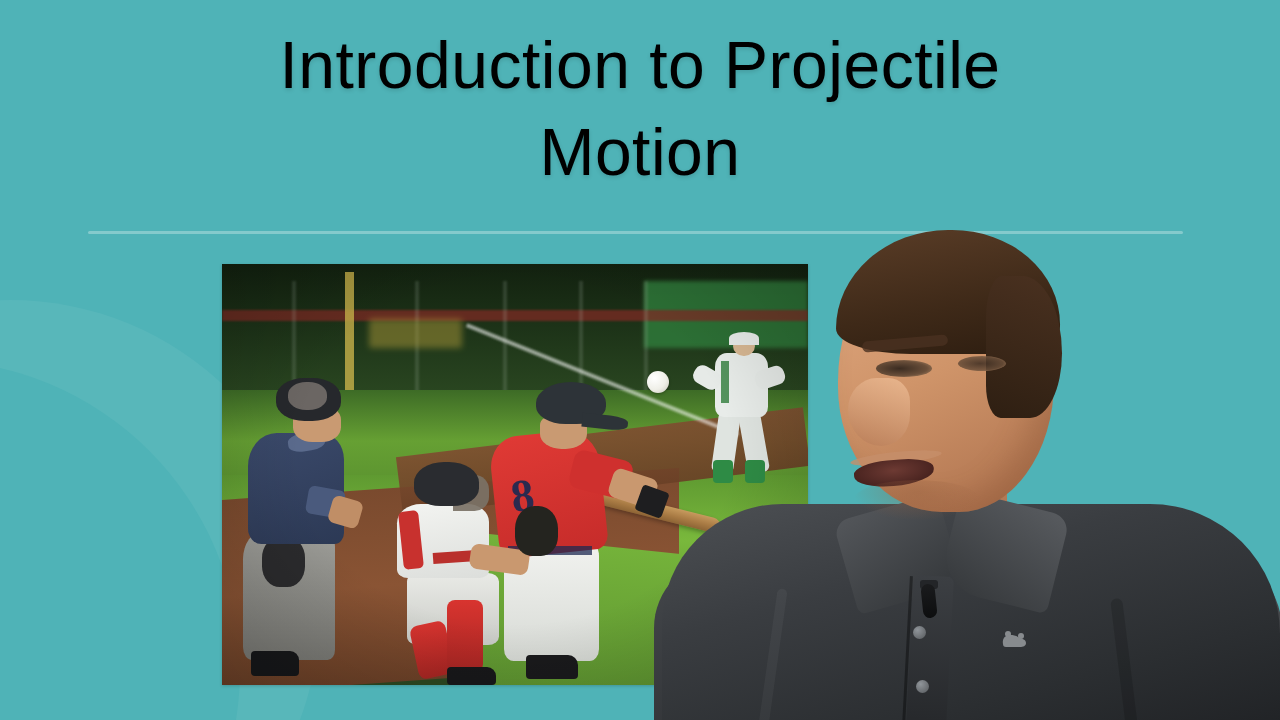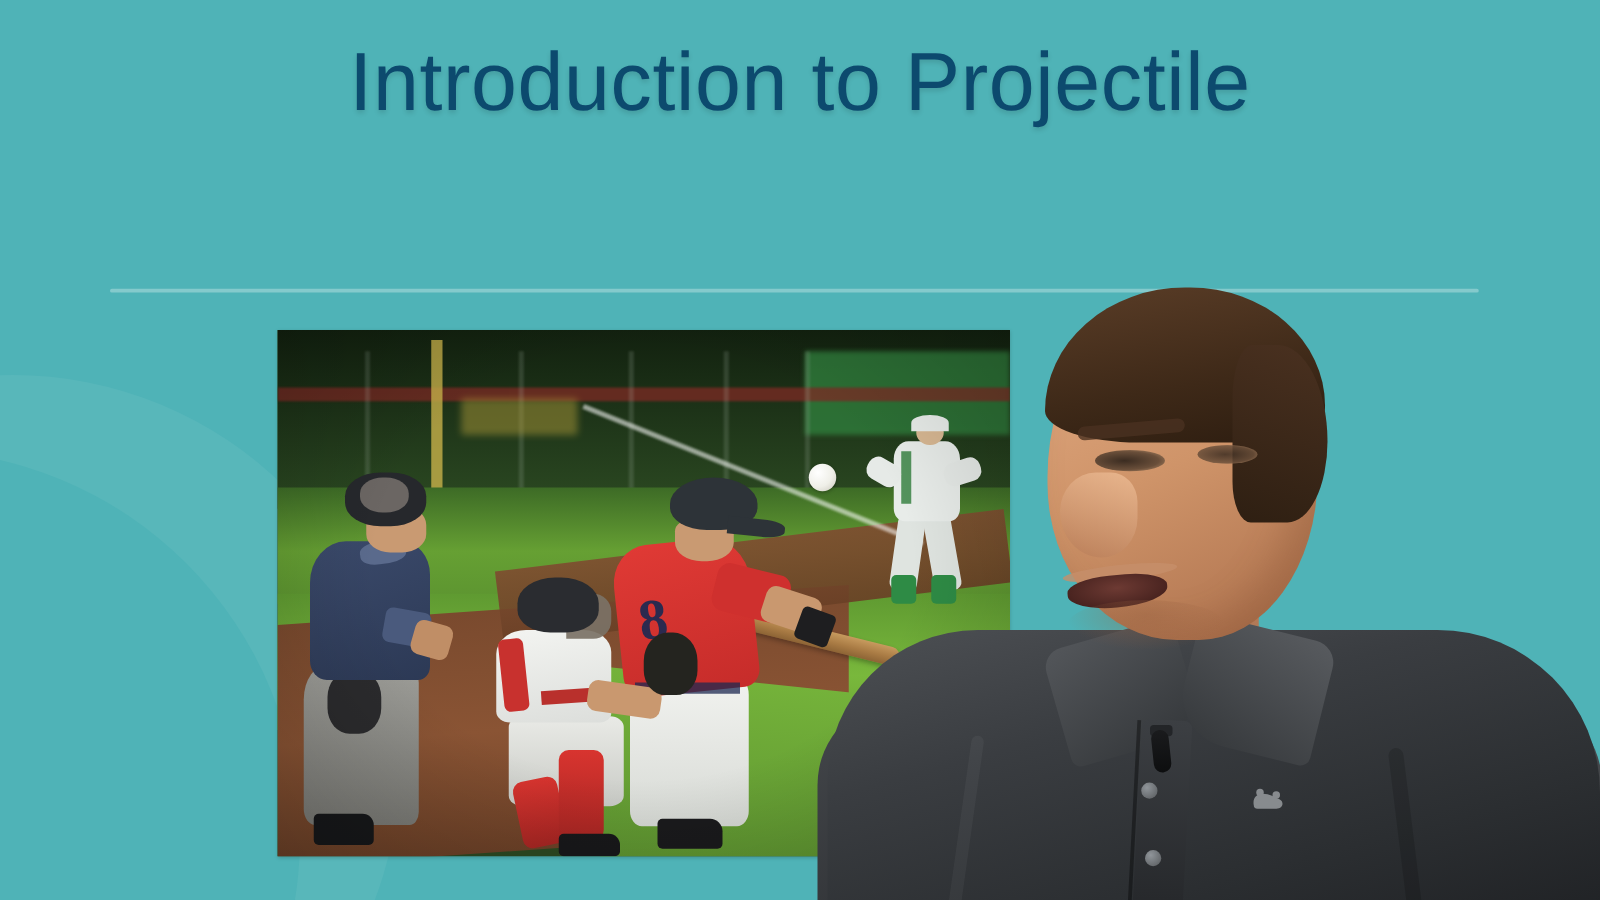--- a/index.html
+++ b/index.html
@@ -42,21 +42,21 @@
   .title-block {
     position: absolute;
     left: 0;
     top: 22px;
     width: 1280px;
     text-align: center;
     padding: 0 90px;
     box-sizing: border-box;
   }
   .title-line {
-    color: #0c4a6e;
+    color: #000000;
     font-size: 66px;
     line-height: 1.32;
     font-weight: 400;
     letter-spacing: 0.5px;
     text-shadow: 0 2px 4px rgba(0,0,0,0.13);
     white-space: nowrap;
   }
 
   
   .divider {
@@ -398,20 +398,21 @@
 </head>
 <body>
 
 <div id="slide">
 
   <div class="deco-arc"></div>
   <div class="deco-arc2"></div>
 
   <div class="title-block">
     <div class="title-line">Introduction to Projectile</div>
+    <div class="title-line">Motion</div>
   </div>
 
   <div class="divider"></div>
 
   <div class="photo">
     <div class="photo-inner">
 
       <div class="bg-dark-top"></div>
       <div class="bg-greenwall"></div>
       <div class="bg-redrail"></div>

